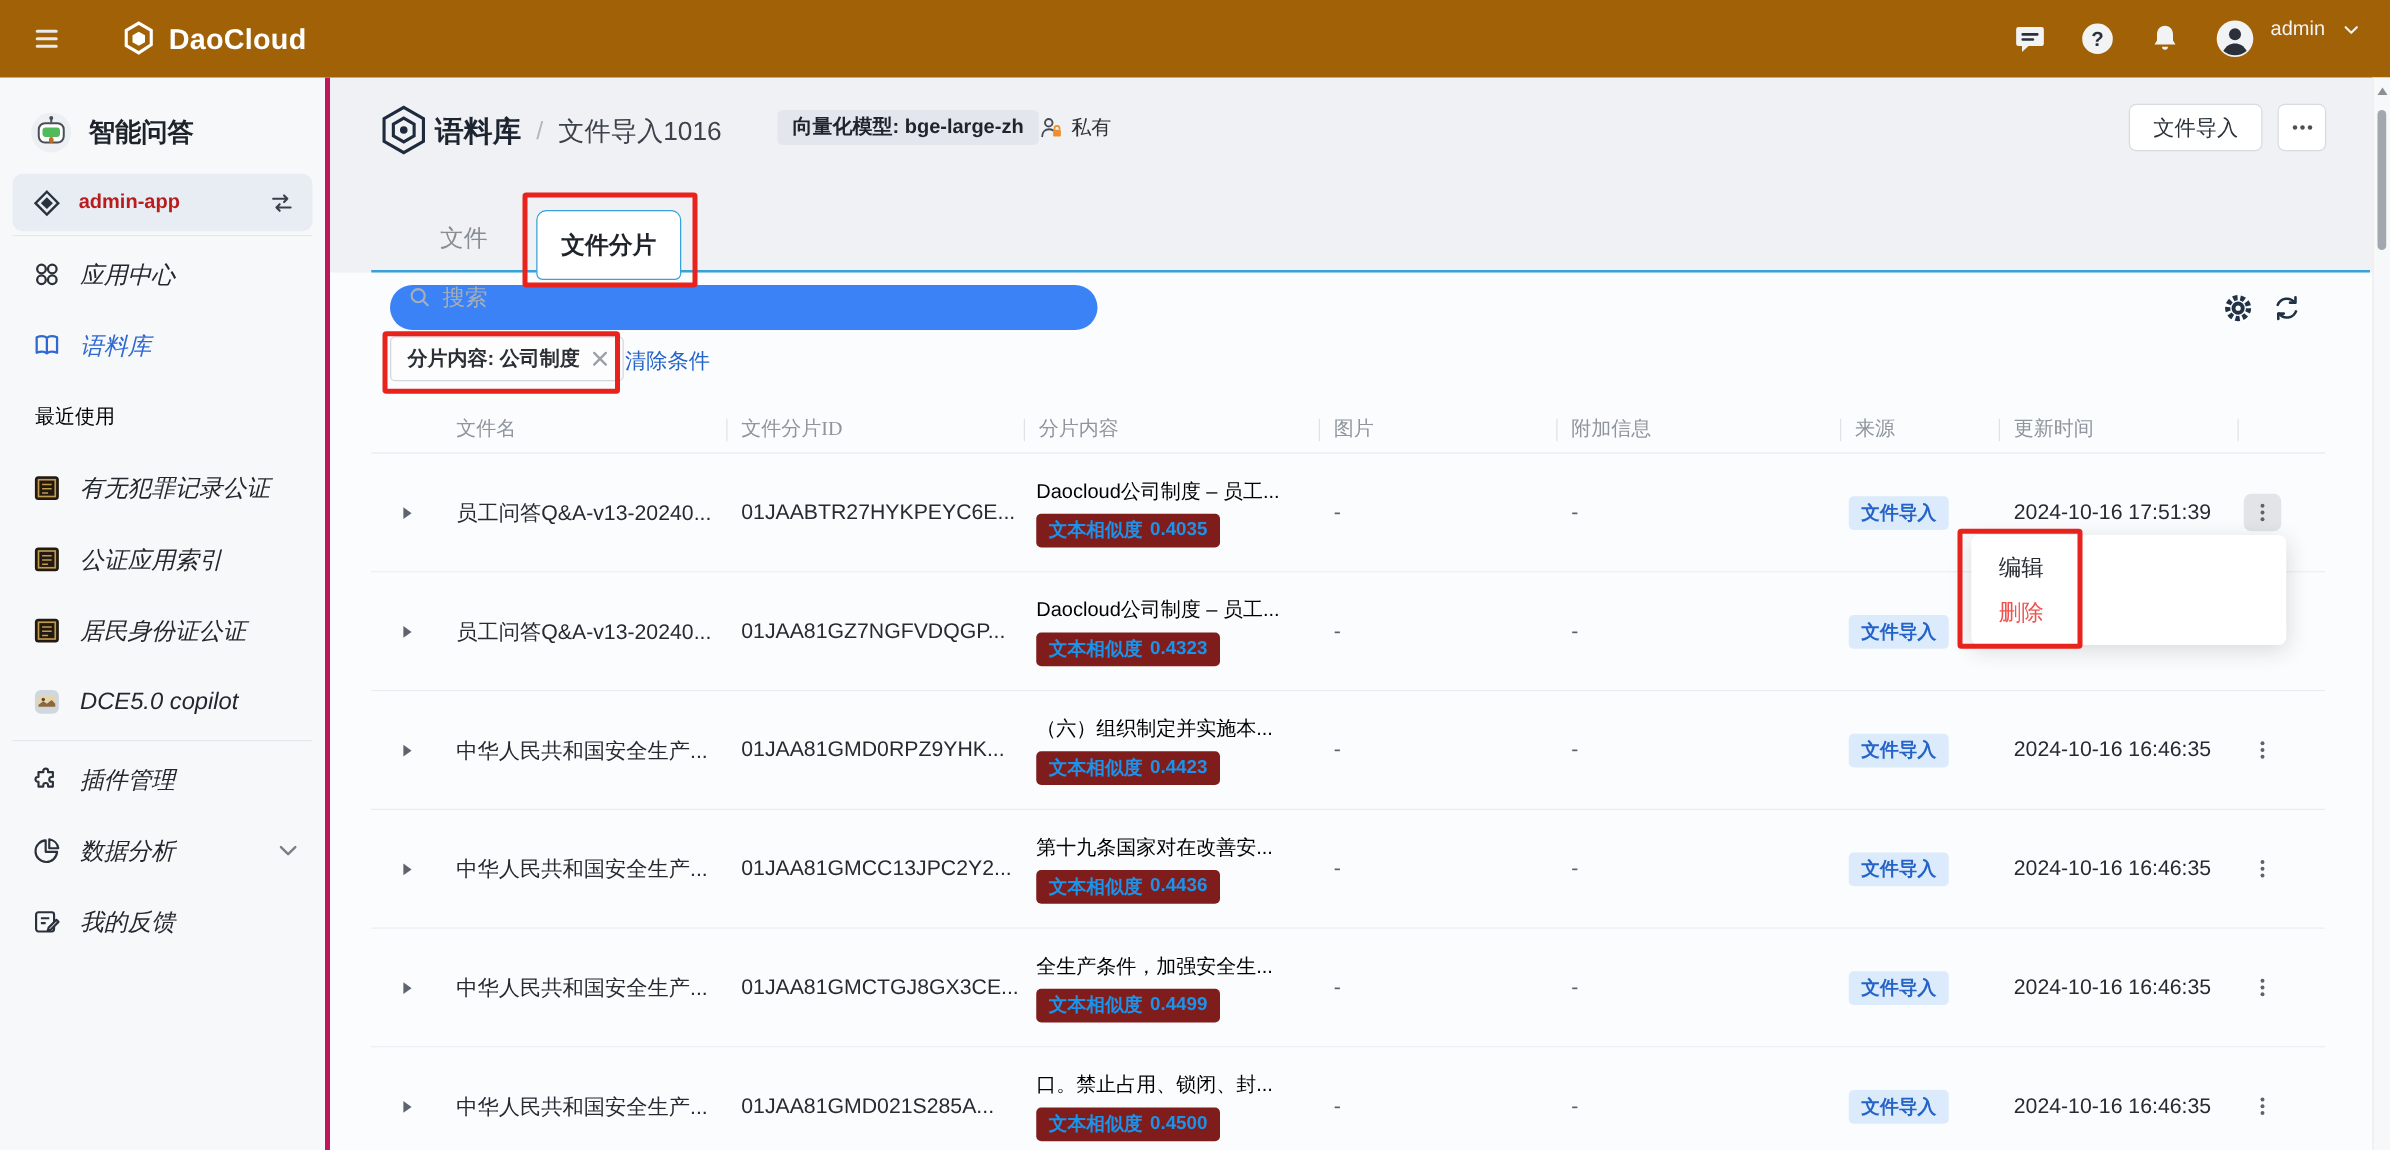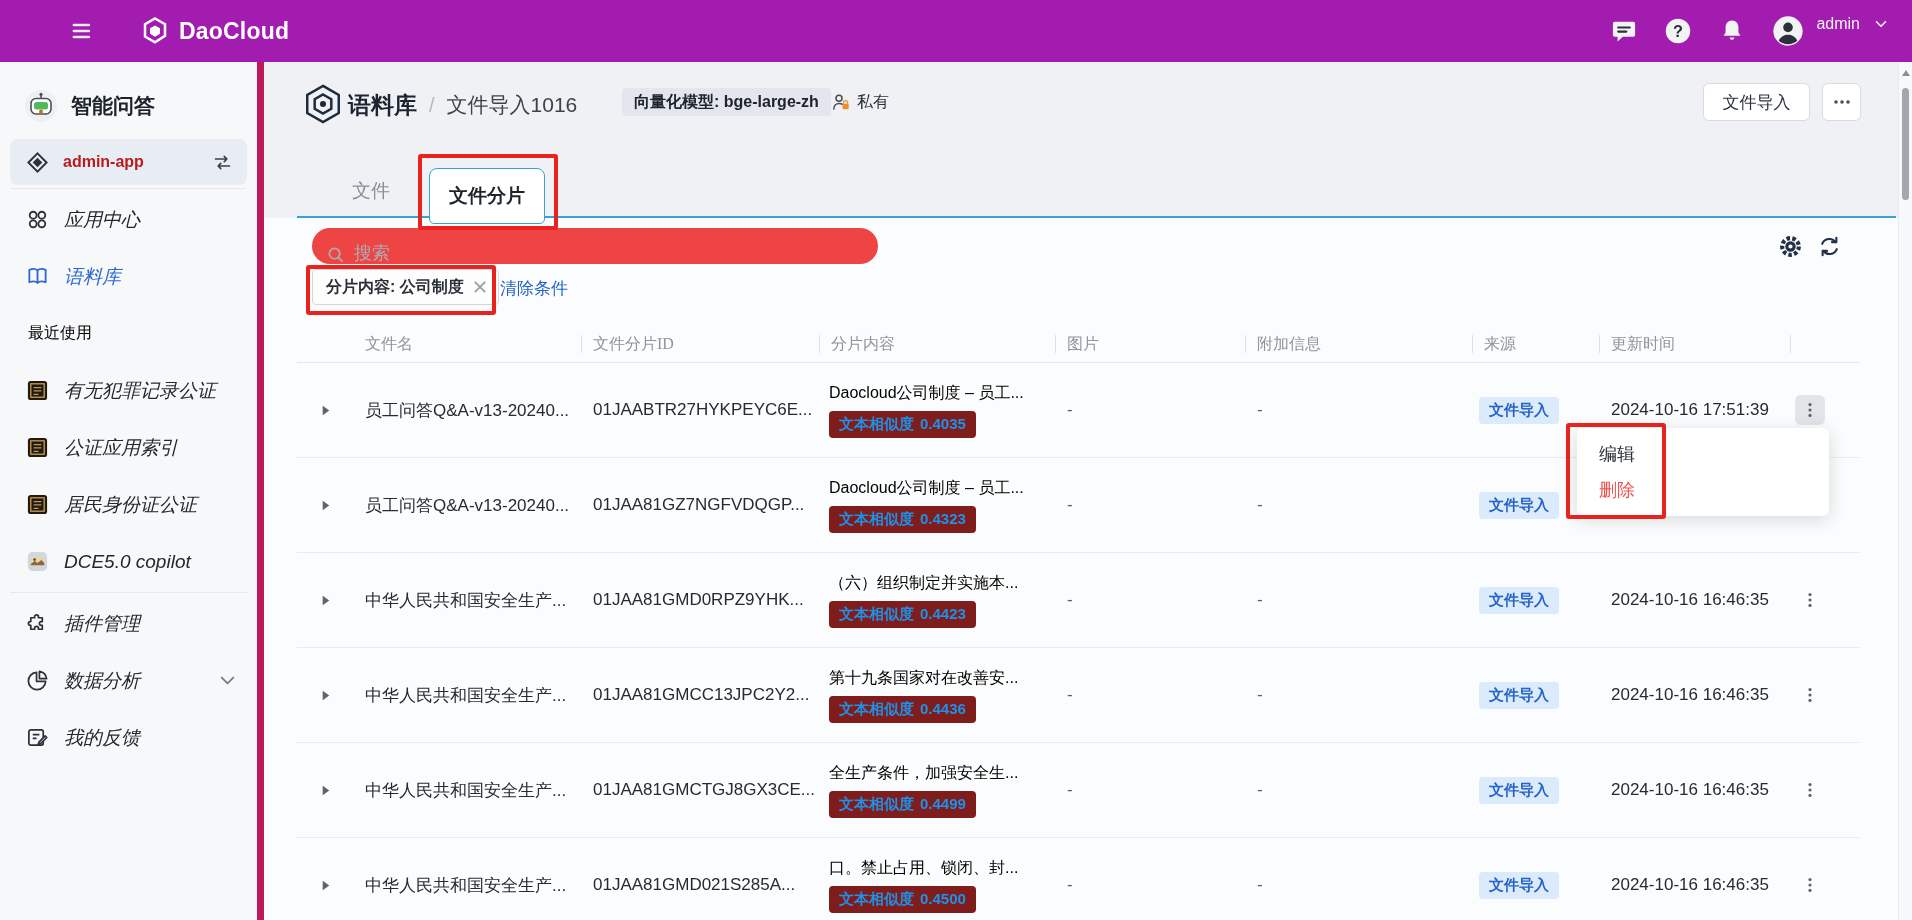--- a/index.html
+++ b/index.html
@@ -1,33 +1,33 @@
 <!DOCTYPE html>
 <html><head>
 <meta charset="utf-8">
 <style>
   * { margin:0; padding:0; box-sizing:border-box; }
   html,body { width:1912px; height:920px; overflow:hidden;
     font-family:"Liberation Sans","DejaVu Sans",sans-serif; background:#f0f1f4; }
 
   
   .topbar { position:absolute; left:0; top:0; width:1912px; height:62px;
-    background:#a21caf; display:flex; align-items:center; z-index:50;padding-left:44px; }
+    background:#a16207; display:flex; align-items:center; z-index:50; }
   .hamburger { margin-left:22px; background:none; border:none; cursor:pointer;
     width:34px; height:34px; display:flex; align-items:center; justify-content:center; }
   .brand { display:flex; align-items:center; gap:9px; margin-left:40px; cursor:pointer; }
   .brand-name { color:#ffffff; font-size:23px; font-weight:bold; letter-spacing:.2px; }
   .tb-right { margin-left:auto; display:flex; align-items:center; gap:26px; padding-right:22px; }
   .tb-icon { width:28px; height:28px; display:inline-flex; cursor:pointer; }
   .user { display:flex; align-items:flex-start; gap:12px; cursor:pointer; }
   .uname { color:#f2f3f5; font-size:16px; }
 
   
   .sidebar { position:absolute; left:0; top:62px; width:264px; height:858px;
-    background:#f7f8fa; border-right:7px solid #be185d; padding-top:20px; z-index:10; }
+    background:#f7f8fa; border-right:4px solid #be185d; padding-top:20px; z-index:10; }
   .sb-title { height:48px; display:flex; align-items:center; gap:13px; padding-left:24px; }
   .sb-title-label { font-size:21px; font-weight:bold; color:#1d232b; }
   .sb-active { margin:9px 10px 3px 10px; height:46px; border-radius:8px; background:#e8ecf3;
     display:flex; align-items:center; gap:14px; padding:0 14px 0 16px; cursor:pointer; }
   .sb-active-label { font-size:16px; font-weight:bold; color:#b91c1c; flex:1; }
   .sb-divider { height:1px; background:#e6e8ec; margin:2px 10px; }
   .sb-item { height:57px; display:flex; align-items:center; gap:15px; padding:0 18px 0 26px; cursor:pointer;font-style:italic; }
   .sb-item .lbl { font-size:19px; color:#23282f; flex:1; white-space:nowrap; }
   .sb-item.highlight .lbl { color:#2e68d1; }
   .sb-section { height:57px; display:flex; align-items:center; padding-left:28px;
@@ -53,22 +53,22 @@
   .more-btn { position:absolute; left:1558px; top:21px; width:39px; height:38px;
     display:flex; align-items:center; justify-content:center; }
 
   .tab-files { position:absolute; left:88px; top:116px; font-size:19px; color:#878d94; cursor:pointer; }
   .tab-card { position:absolute; left:165px; top:106px; width:116px; height:56px; background:#fff;
     border:1.5px solid #38a1da; border-radius:8px 8px 5px 5px; display:flex; align-items:center;
     justify-content:center; cursor:pointer; z-index:3; }
   .tab-card span { font-size:19px; font-weight:bold; color:#1f242b; }
   .tab-line { position:absolute; left:33px; top:154px; width:1599px; height:2px; background:#38a1da; }
 
-  .search { position:absolute; left:48px; top:166px; width:566px; height:36px; background:#ef4444;
-    border-radius:18px; display:flex; align-items:flex-end; padding:0 14px; gap:9px; }
+  .search { position:absolute; left:48px; top:166px; width:566px; height:36px; background:#3b82f6;
+    border-radius:18px; display:flex; align-items:flex-start; padding:0 14px; gap:9px; }
   .search input { flex:1; border:none; background:transparent; outline:none; font-size:18px;
     color:#2c323a; font-family:inherit; }
   .search input::placeholder { color:#a9aeb5; }
   .tool-ic { position:absolute; top:172px; width:25px; height:25px; cursor:pointer; }
 
   .chip { position:absolute; left:48px; top:207px; height:36px; background:#fdfdfe;
     border:1px solid #d3d6db; border-radius:4px; display:flex; align-items:center; gap:9px;
     padding:0 11px 0 13px; cursor:pointer; }
   .chip-label { font-size:16px; font-weight:bold; color:#2a2f36; }
   .chip-x { width:14px; height:14px; display:inline-flex; cursor:pointer; }

